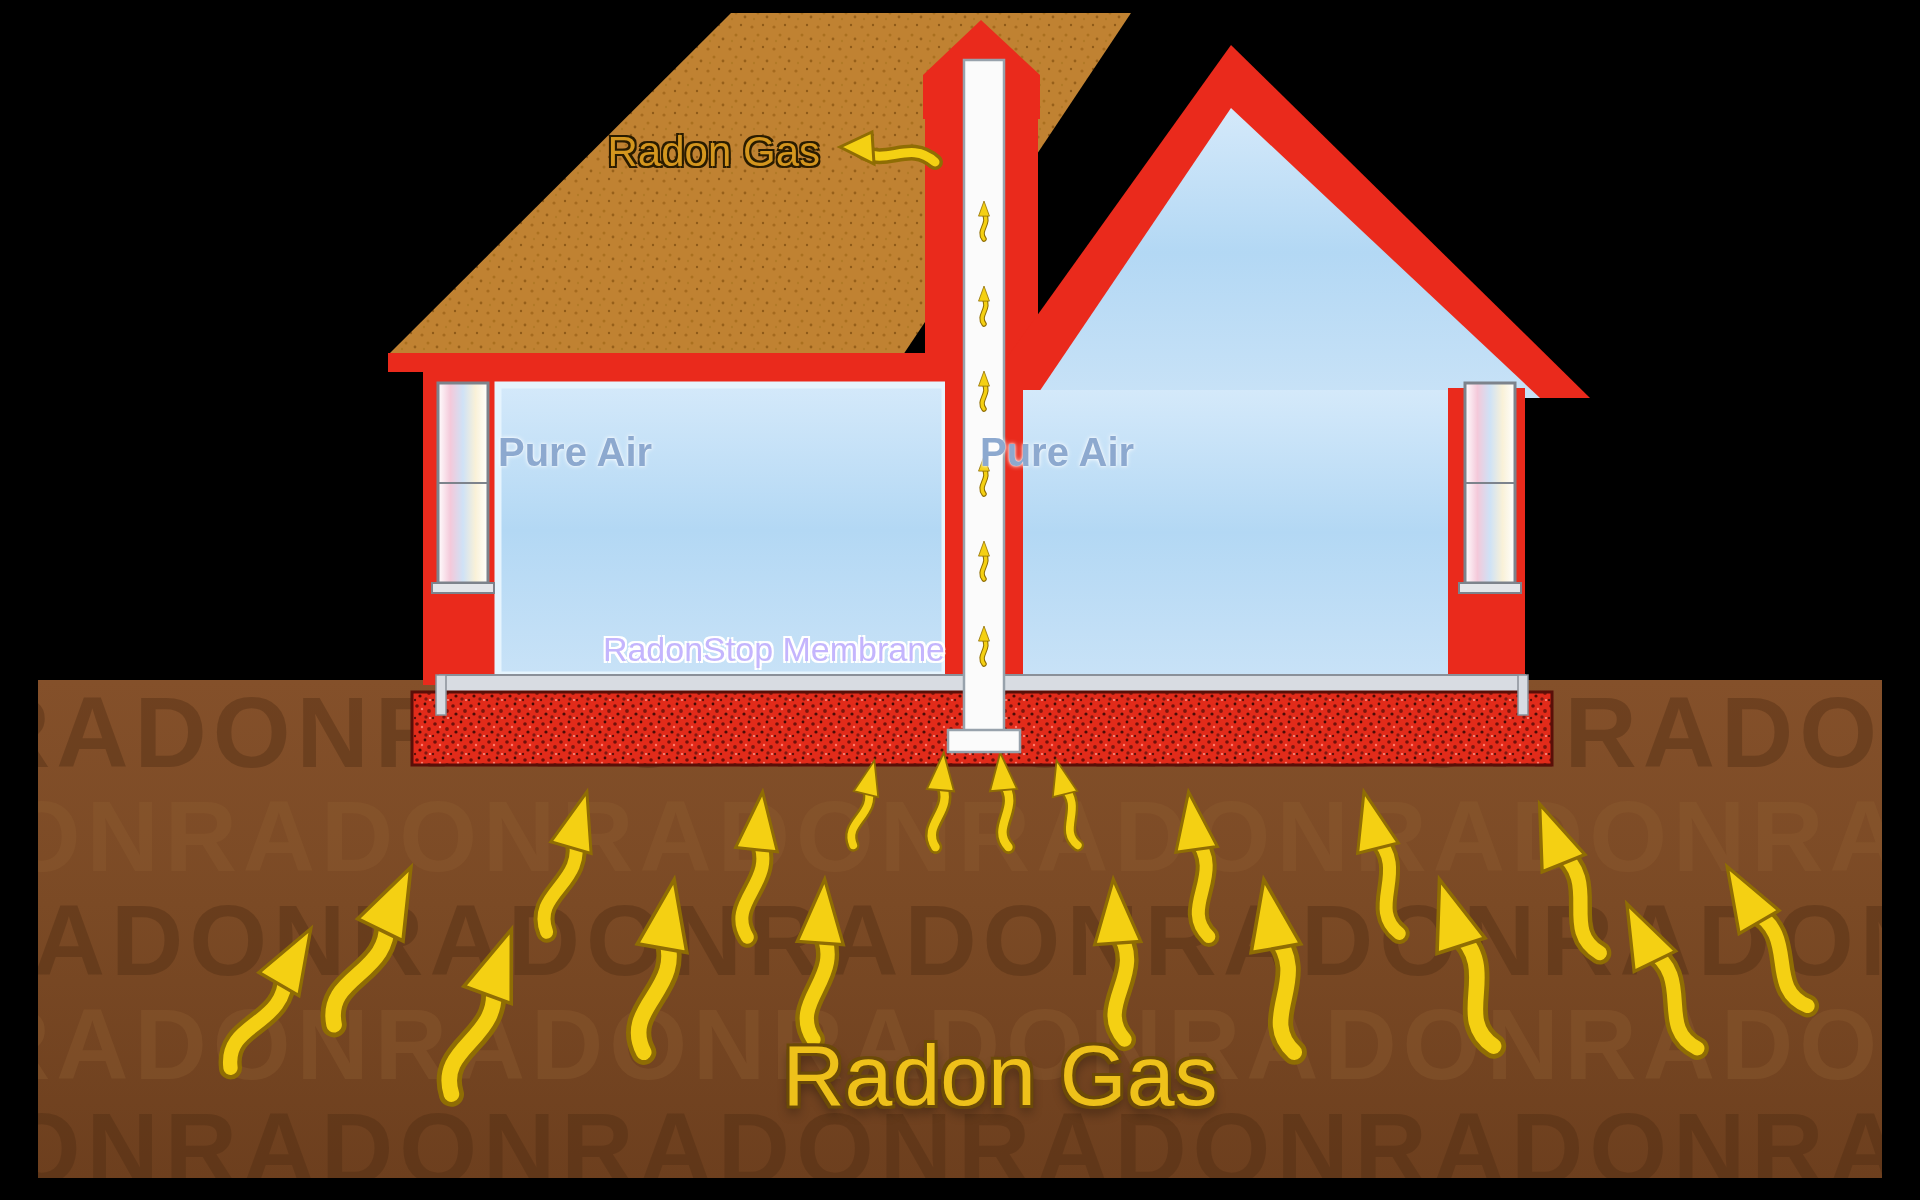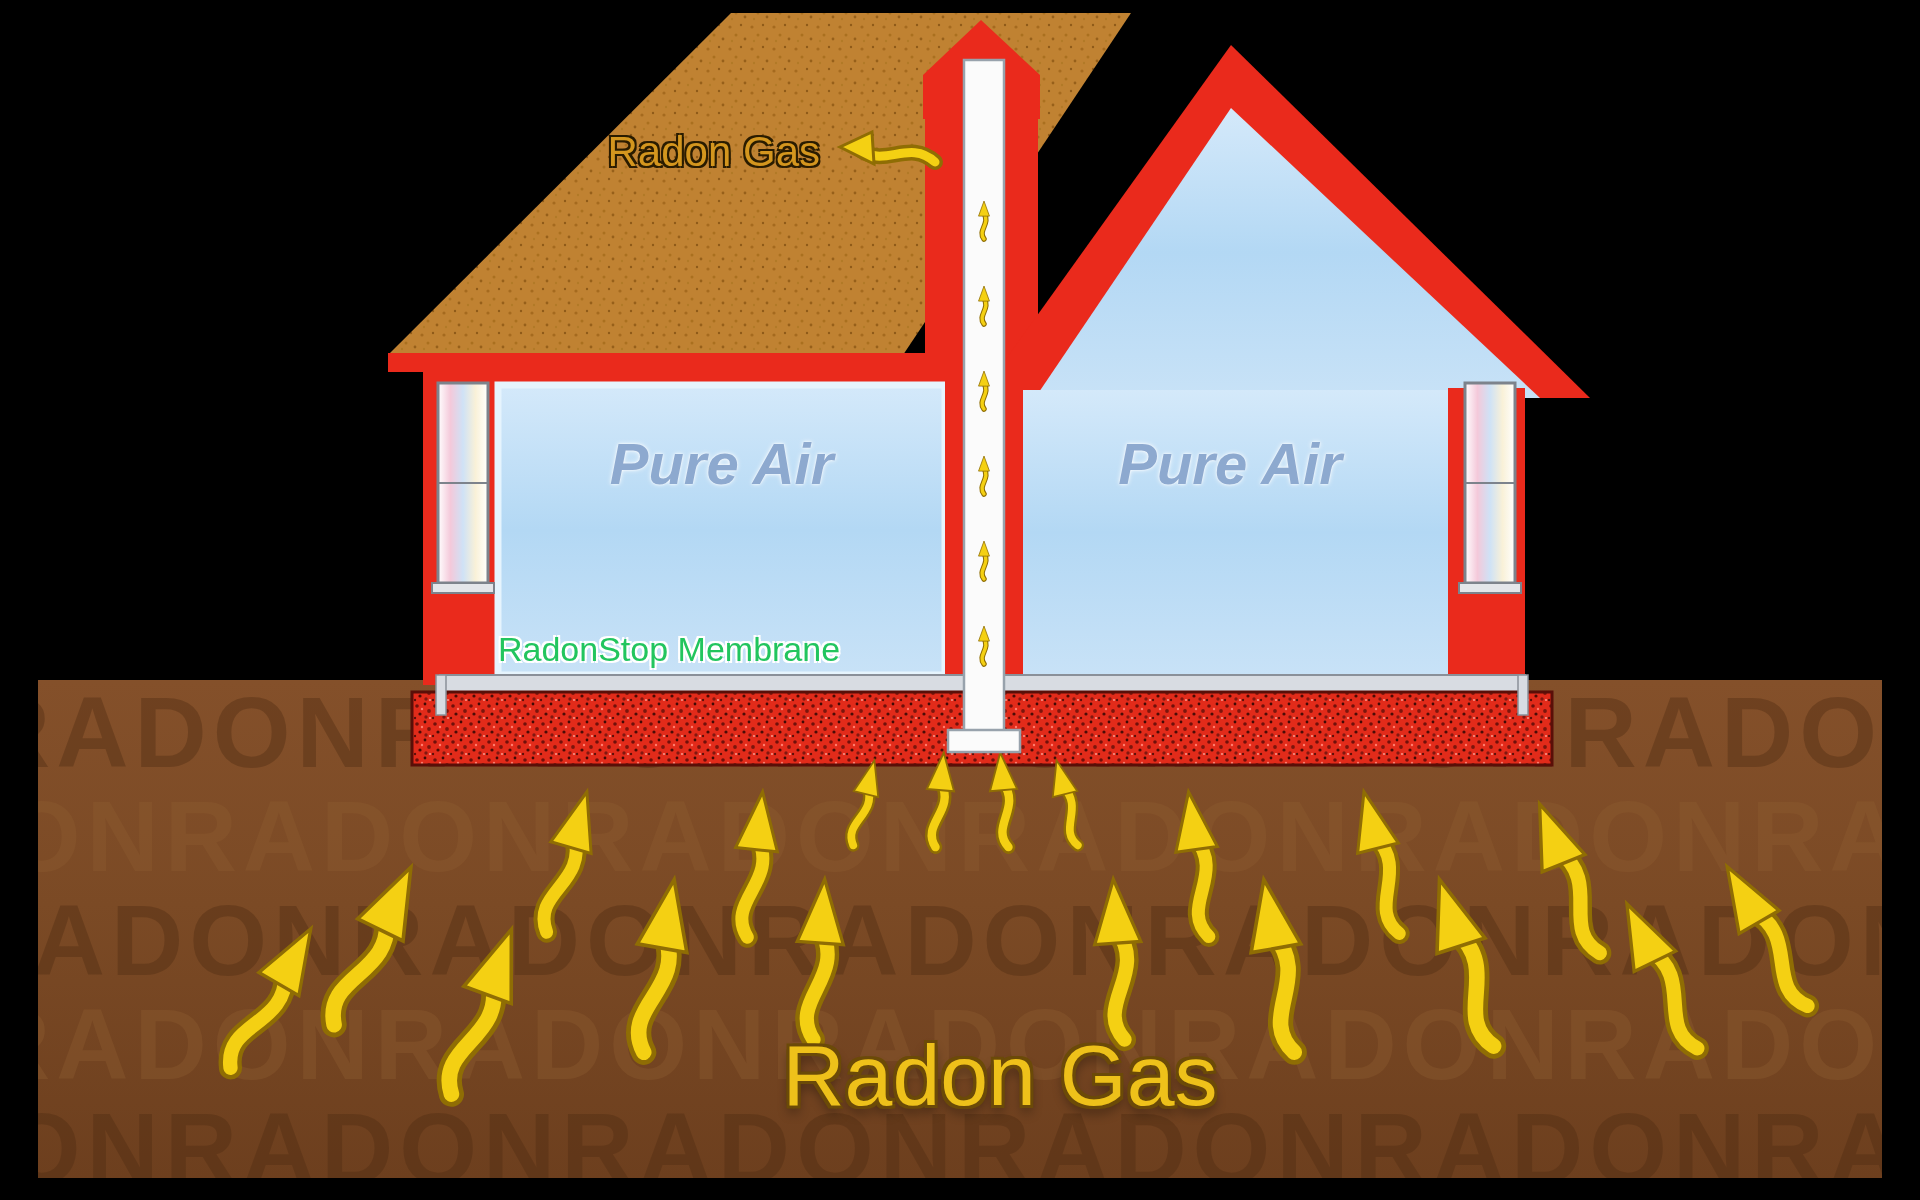--- a/index.html
+++ b/index.html
@@ -8,26 +8,26 @@
   .soil{position:absolute;left:38px;right:38px;top:680px;height:498px;
         background:linear-gradient(180deg,#84502a 0%,#7b4a25 45%,#6d3f1e 100%);
         overflow:hidden;}
   .wm-row{white-space:nowrap;font-weight:700;font-size:100px;line-height:104px;
           letter-spacing:6px;opacity:.40;user-select:none;}
   .svg-layer{position:absolute;left:0;top:0;}
   .lbl{position:absolute;font-weight:400;white-space:nowrap;}
   .lbl-vent{left:560px;top:128px;width:260px;text-align:right;font-size:42px;
             color:#d4961e;
             text-shadow:-2px -2px 0 #2a1c00,2px -2px 0 #2a1c00,-2px 2px 0 #2a1c00,2px 2px 0 #2a1c00;}
-  .lbl-pureair{font-size:58px;font-weight:700;color:#8da9cf;text-align:center;
-            text-shadow:0 0 5px rgba(255,255,255,.95),0 0 2px rgba(255,255,255,.9);font-style:italic;}
+  .lbl-pureair{font-size:40px;font-weight:700;color:#8da9cf;text-align:left;
+            text-shadow:0 0 5px rgba(255,255,255,.95),0 0 2px rgba(255,255,255,.9);}
   .lbl-pureair-left{left:498px;top:430px;width:447px;}
   .lbl-pureair-right{left:980px;top:430px;width:500px;}
-  .lbl-membrane{left:498px;top:630px;width:447px;text-align:left;font-size:34px;
-            color:#22c55e;
+  .lbl-membrane{left:498px;top:630px;width:447px;text-align:right;font-size:34px;
+            color:#c4b5fd;
             text-shadow:-2px -2px 0 #fff,2px -2px 0 #fff,-2px 2px 0 #fff,2px 2px 0 #fff;}
   .lbl-gravel{left:1060px;top:704px;width:470px;text-align:center;font-size:37px;
             color:#ffffff;
             text-shadow:-2px -2px 0 #000,2px -2px 0 #000,-2px 2px 0 #000,2px 2px 0 #000,0 3px 6px rgba(0,0,0,.6);}
   .lbl-radon-soil{left:700px;top:1026px;width:600px;text-align:center;font-size:86px;
             color:#eec11a;
             text-shadow:3px 3px 0 #6b4a08,-3px -3px 0 #6b4a08,3px -3px 0 #6b4a08,-3px 3px 0 #6b4a08,0 7px 12px rgba(0,0,0,.45);}
 </style>
 </head>
 <body>

